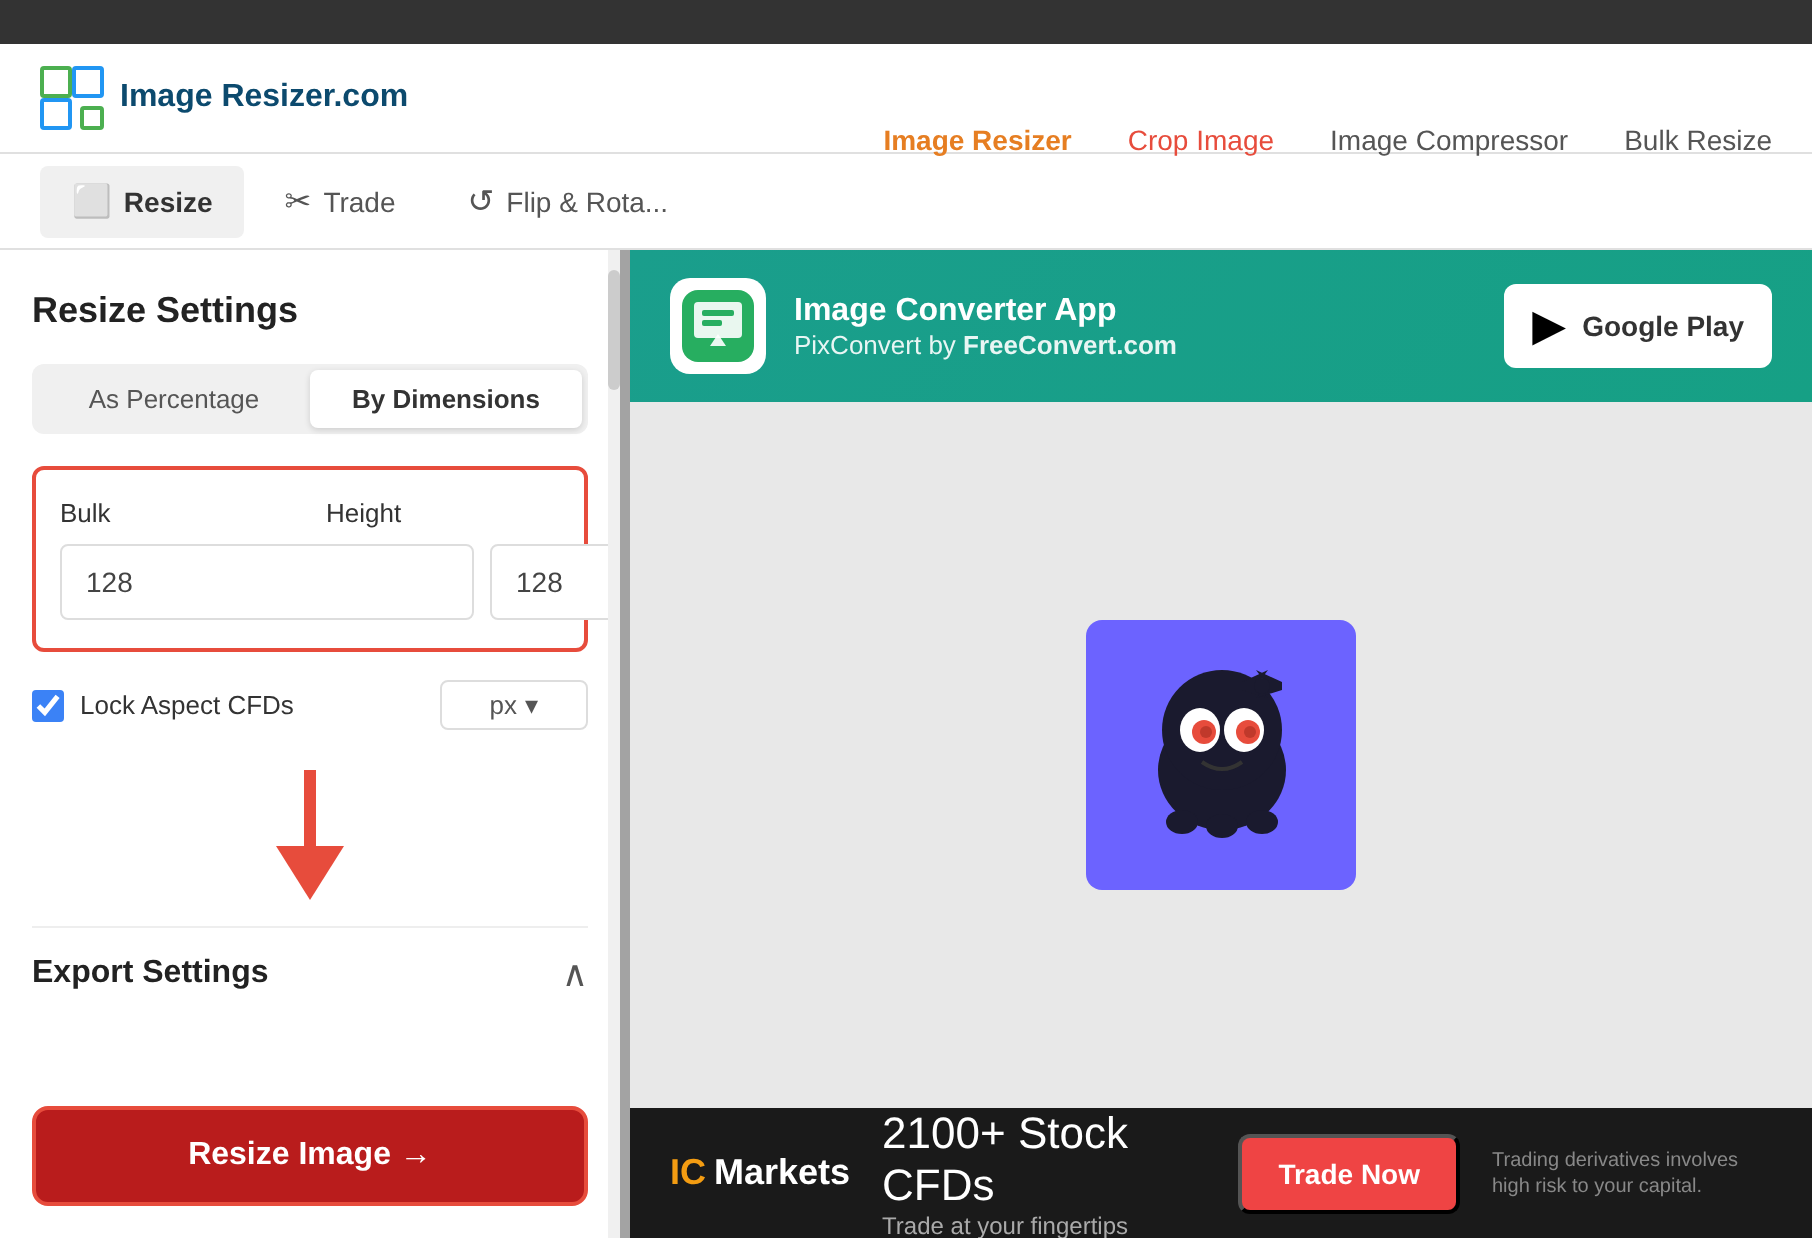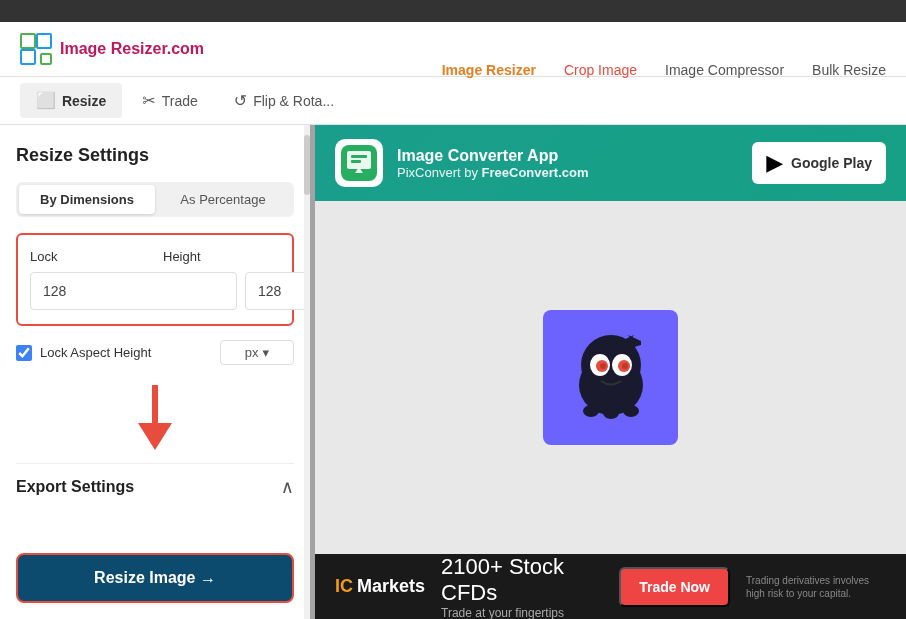--- a/index.html
+++ b/index.html
@@ -22,21 +22,21 @@
       gap: 8px;
       margin-right: auto;
     }
     .logo-icon {
       width: 32px;
       height: 32px;
     }
     .logo-text {
       font-size: 16px;
       font-weight: 600;
-      color: #be185d;
+      color: #0c4a6e;
     }
     .nav-links {
       display: flex;
       gap: 28px;
       align-items: center;
     }
     .nav-link {
       font-size: 14px;
       color: #555;
       text-decoration: none;
@@ -224,21 +224,21 @@
       color: #555;
       cursor: pointer;
     }
 
     
     .resize-btn {
       position: absolute;
       bottom: 16px;
       left: 16px;
       right: 16px;
-      background: #0c4a6e;
+      background: #b91c1c;
       color: #fff;
       font-size: 16px;
       font-weight: 600;
       padding: 14px;
       border-radius: 8px;
       border: 2px solid #e74c3c;
       cursor: pointer;
       text-align: right;
       display: flex;
       align-items: center;
@@ -445,38 +445,38 @@
 <div class="main-layout">
 
   <div class="left-panel">
     <div class="scrollbar-track">
       <div class="scrollbar-thumb"></div>
     </div>
 
     <h2 class="panel-title">Resize Settings</h2>
 
     <div class="dimension-toggle">
+      <div class="toggle-btn">As Percentage</div>
       <div class="toggle-btn active">By Dimensions</div>
-      <div class="toggle-btn">As Percentage</div>
     </div>
 
     <div class="dimension-box">
       <div class="dim-labels">
-        <span class="dim-label">Lock</span>
+        <span class="dim-label">Bulk</span>
         <span class="dim-label">Height</span>
       </div>
       <div class="dim-inputs">
         <input class="dim-input" type="text" value="128" style="">
         <input class="dim-input" type="text" value="128" style="">
       </div>
     </div>
 
     <div class="lock-ratio-row">
       <input type="checkbox" class="lock-checkbox" checked="" style="">
-      <span class="lock-label">Lock Aspect Height</span>
+      <span class="lock-label">Lock Aspect CFDs</span>
       <div class="px-dropdown">
         <span>px</span>
         <span>▾</span>
       </div>
     </div>
 
     <div class="arrow-annotation">
       <svg class="arrow-svg" width="50" height="70" viewBox="0 0 50 70">
         <line x1="25" y1="0" x2="25" y2="45" stroke="#e74c3c" stroke-width="6"></line>
         <polygon points="25,65 8,38 42,38" fill="#e74c3c"></polygon>

